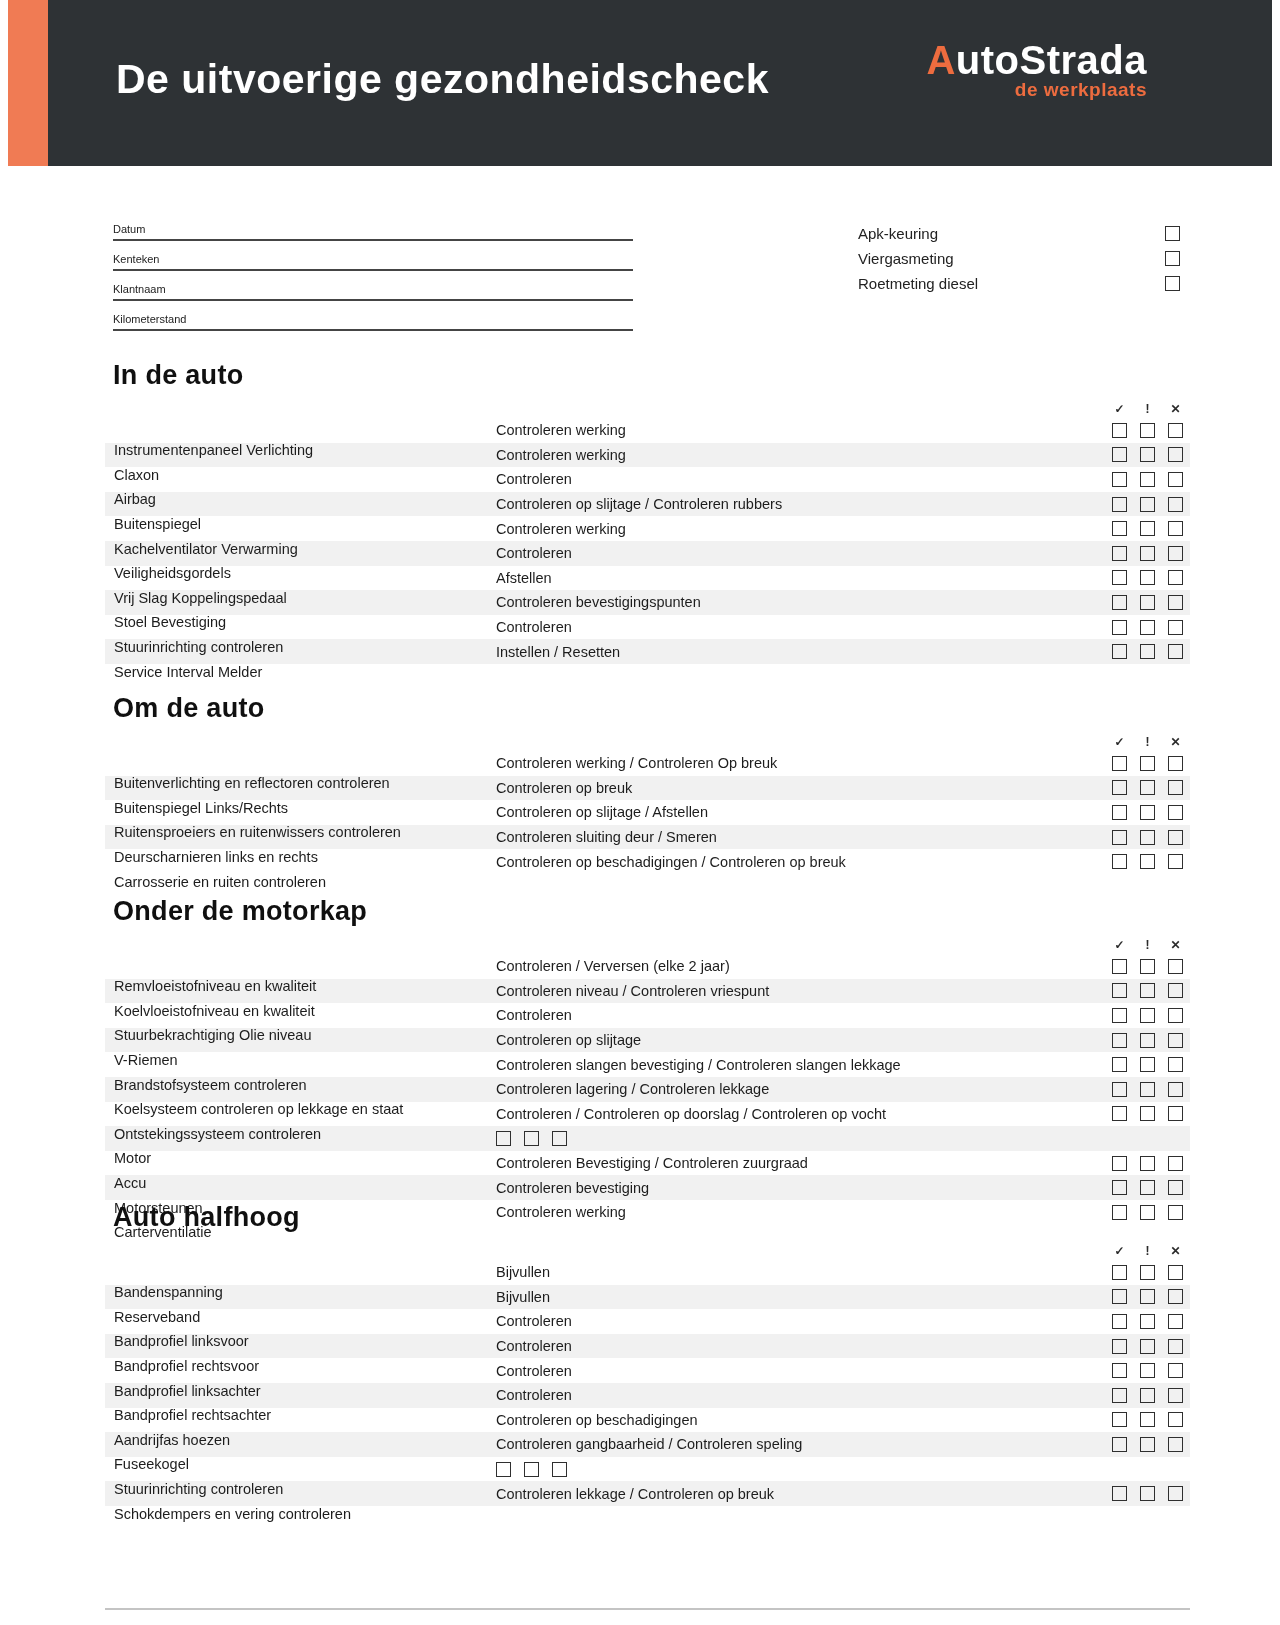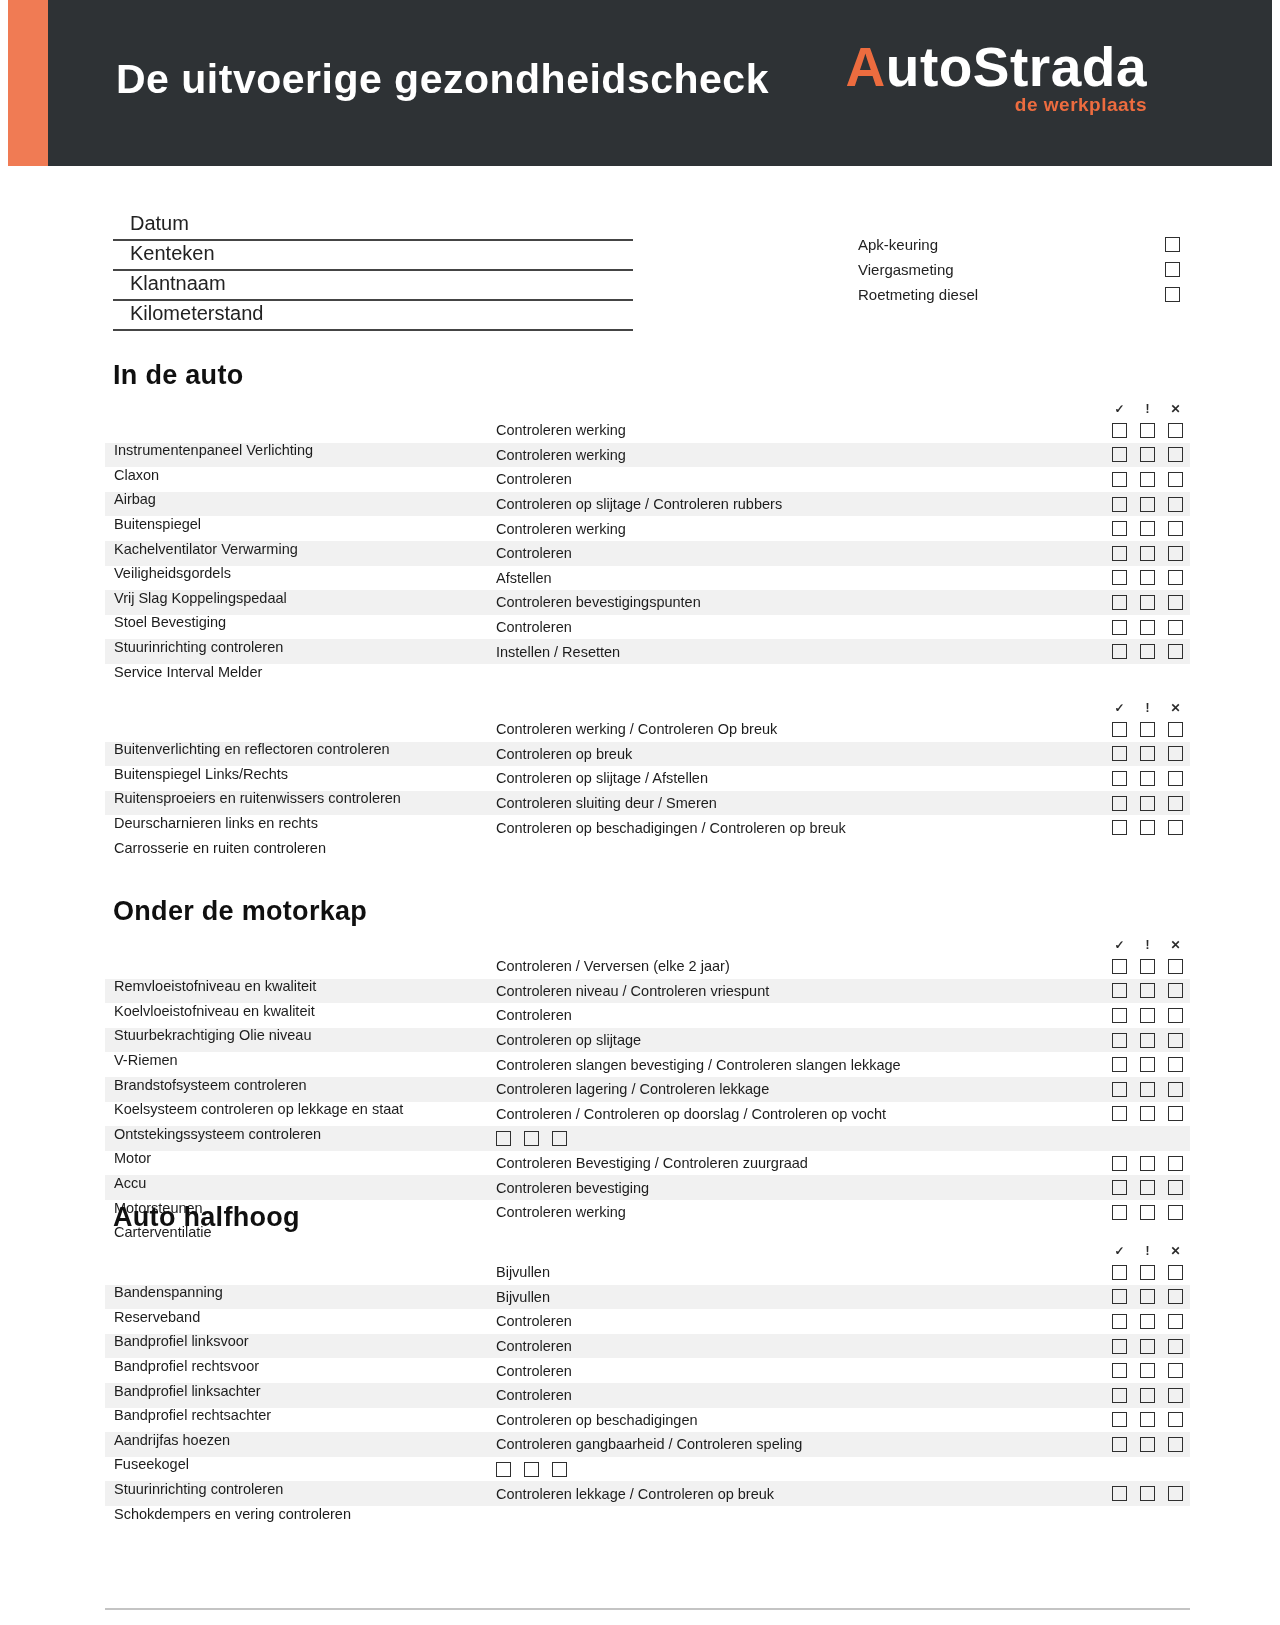--- a/index.html
+++ b/index.html
@@ -15,30 +15,30 @@
 
   
   .topbar { position:absolute; left:0; top:0; width:1280px; height:166px; }
   .topbar-bg { position:absolute; left:48px; right:8px; top:0; bottom:0; background:var(--header-bg,#2E3235); }
   .accent-strip { position:absolute; left:8px; top:0; width:40px; height:166px; background:var(--accent,#F07B54); }
   .doc-title {
     position:absolute; left:116px; top:57px;
     font-size:41px; font-weight:700; color:#ffffff; letter-spacing:0.5px; line-height:1.1;
   }
   .logo { position:absolute; right:133px; top:40px; text-align:right; line-height:1; }
-  .logo-main { font-size:55px; font-weight:700; color:#ffffff; letter-spacing:0.5px; }
+  .logo-main { font-size:40px; font-weight:700; color:#ffffff; letter-spacing:0.5px; }
   .logo-a { color:var(--logo-accent,#ED6C3F); }
   .logo-sub { font-size:19px; font-weight:700; color:var(--logo-accent,#ED6C3F); margin-top:0; letter-spacing:0.5px; }
 
   
   .form-fields { position:absolute; left:113px; top:211px; width:520px; }
   .form-field { position:relative; height:30px; border-bottom:2px solid #454545; }
-  .field-label { position:absolute; left:0; bottom:4px; font-size:20px; color:#222;margin-left:17px; }
-
-  .options { position:absolute; left:858px; top:232px; width:322px; }
+  .field-label { position:absolute; left:0; bottom:4px; font-size:11px; color:#222; }
+
+  .options { position:absolute; left:858px; top:221px; width:322px; }
   .option-row { height:25px; display:flex; align-items:center; justify-content:space-between; }
   .option-label { font-size:15px; color:#222; }
 
   .checkbox {
     display:inline-block; width:15px; height:15px;
     border:1.7px solid #2f2f2f; background:transparent; flex:none;
   }
 
   
   .section { position:absolute; left:105px; width:1085px; }
@@ -221,20 +221,21 @@
     <span class="cell-checks">
       <span class="checkbox"></span>
       <span class="checkbox"></span>
       <span class="checkbox"></span>
     </span>
   </div>
 </div>
   </section>
 
   <section class="section" style="top: 691px;">
+    <h2 class="section-title">Om de auto</h2>
     <div class="check-header">
       <span class="col-glyph">✓</span>
       <span class="col-glyph">!</span>
       <span class="col-glyph">✕</span>
     </div>
     <div class="rows">
   <div class="row">
     <span class="cell-item">Buitenverlichting en reflectoren controleren</span>
     <span class="cell-action">Controleren werking / Controleren Op breuk</span>
     <span class="cell-checks">

